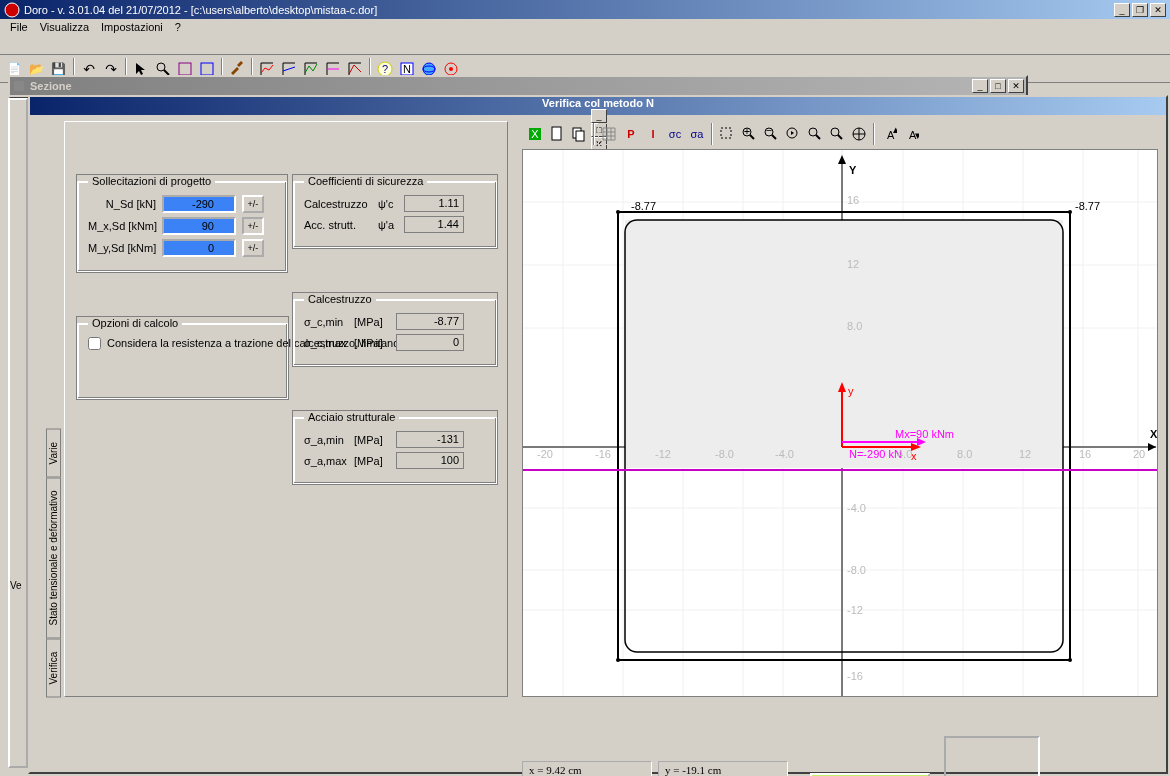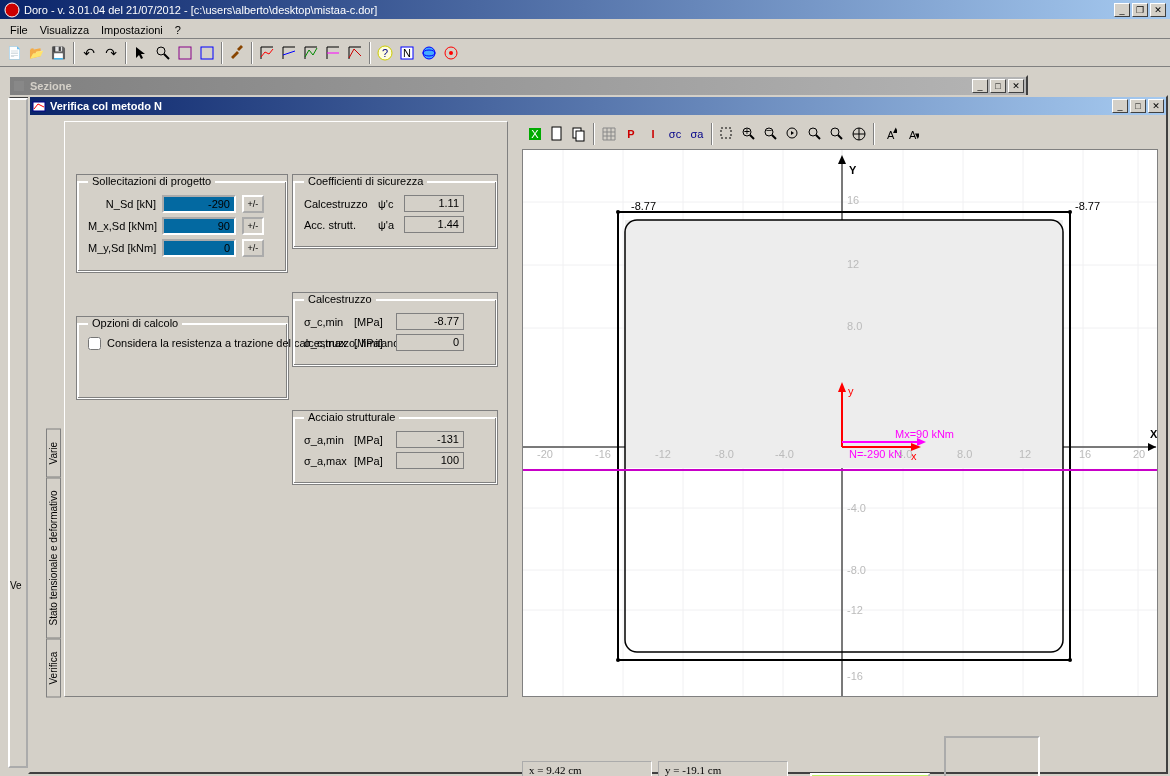--- a/index.html
+++ b/index.html
@@ -3,46 +3,46 @@
 <meta charset="utf-8">
 <style>
 * { box-sizing: border-box; margin: 0; padding: 0; font-family: "Tahoma", "MS Sans Serif", sans-serif; font-size: 11px; }
 body { background: #d4d0c8; width: 1170px; height: 776px; overflow: hidden; position: relative; }
 
 .titlebar { background: linear-gradient(to right, #0a246a, #a6caf0); color: #fff; height: 19px; display: flex; align-items: center; padding: 0 4px; }
 .titlebar .icon { width: 16px; height: 16px; margin-right: 4px; }
 .titlebar .spacer { flex: 1; }
 .titlebar-btn { width: 16px; height: 14px; background: #d4d0c8; border: 1px solid; border-color: #fff #404040 #404040 #fff; margin-left: 2px; font-size: 9px; line-height: 12px; text-align: center; color: #000; }
 
-.menubar { background: #d4d0c8; height: 20px; display: flex; align-items: flex-end; padding: 0 4px; border-bottom: 1px solid #808080; }
+.menubar { background: #d4d0c8; height: 36px; display: flex; align-items: flex-start; padding: 0 4px; border-bottom: 1px solid #808080; }
 .menubar span { padding: 2px 6px; cursor: default; }
 
 .toolbar { background: #d4d0c8; height: 28px; display: flex; align-items: center; padding: 2px 4px; border-bottom: 1px solid #808080; gap: 0; }
 .tool-sep { width: 2px; height: 22px; border-left: 1px solid #808080; border-right: 1px solid #fff; margin: 0 3px; }
 .tool-btn { width: 22px; height: 22px; border: 1px solid #d4d0c8; display: flex; align-items: center; justify-content: center; cursor: default; }
 .tool-btn svg { width: 16px; height: 16px; }
 
 .mdi-window { position: absolute; background: #d4d0c8; border: 2px solid; border-color: #d4d0c8 #404040 #404040 #d4d0c8; }
 
 .mdi-titlebar { height: 18px; display: flex; align-items: center; padding: 0 2px; }
-.mdi-titlebar.active { background: linear-gradient(to right, #0a246a, #a6caf0); color: #fff; }
+.mdi-titlebar.active { background: linear-gradient(to right, #0a246a, #a6caf0); color: #fff; flex-direction: column; }
 .mdi-titlebar.inactive { background: linear-gradient(to right, #808080, #b5b5b5); color: #d4d0c8; }
 .mdi-titlebar .tb-icon { width: 14px; height: 14px; margin-right: 4px; }
 .mdi-titlebar .tb-title { font-weight: bold; flex: 1; }
 
 fieldset { border: 1px solid #808080; border-radius: 0; margin-bottom: 8px; padding: 8px 10px 10px 10px; position: relative; }
 fieldset { border-top-color: #808080; border-left-color: #808080; border-bottom-color: #fff; border-right-color: #fff; box-shadow: inset -1px -1px 0 #808080, inset 1px 1px 0 #fff; border: none; outline: 1px solid #808080; }
 fieldset { border: 1px groove #fff; margin-top: 45px; }
 legend { padding: 0 4px; color: #000; background: #d4d0c8; }
 
 .row { display: flex; align-items: center; margin-bottom: 4px; gap: 6px; }
 .row label { white-space: nowrap; }
 .label-col { width: 68px; text-align: right; }
 .unt { width: 36px; }
-input[type=text] { border: 2px inset #fff; background: #0369a1; height: 18px; padding: 0 4px; font-size: 11px; text-align: right; }
+input[type=text] { border: 2px inset #fff; background: #3b82f6; height: 18px; padding: 0 20px; font-size: 11px; text-align: right; }
 .input-ro { border: 1px solid #808080; background: #d4d0c8; height: 17px; text-align: right; padding: 0 4px; display: inline-block; line-height: 15px; }
 .btn-small { width: 22px; height: 18px; background: #d4d0c8; border: 2px outset #fff; font-size: 9px; text-align: center; line-height: 12px; }
 
 input[type=checkbox] { width: 13px; height: 13px; }
 .vtab { border: 1px solid #808080; background: #d4d0c8; padding: 12px 1px; font-size: 10px; }
 
 .canvas-toolbar { height: 26px; display: flex; align-items: center; padding: 2px; gap: 0; }
 
 .canvas-area { background: #fff; border: 1px solid #808080; position: relative; overflow: hidden; }
 .status-field { border: 1px inset #fff; background: #d4d0c8; padding: 2px 6px; display: inline-block; font-family: Liberation Serif, serif; }

